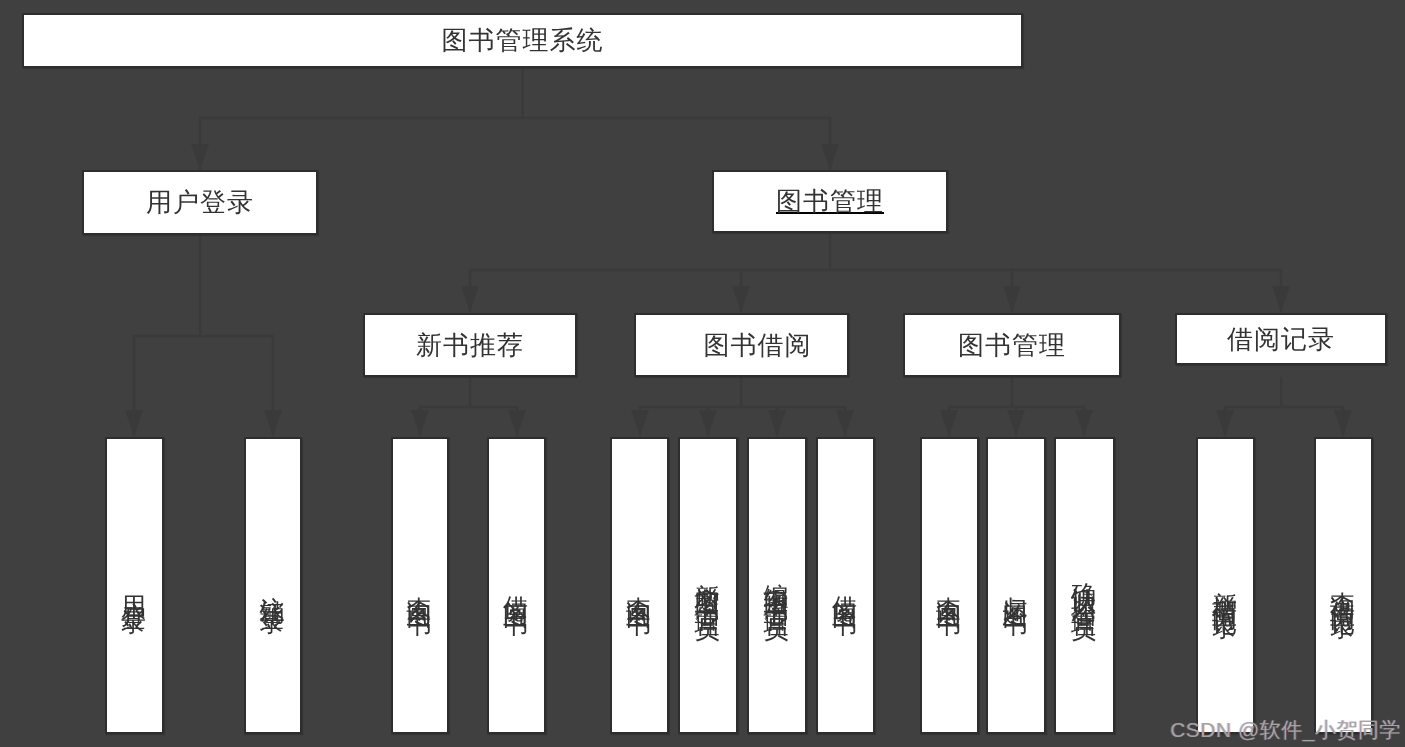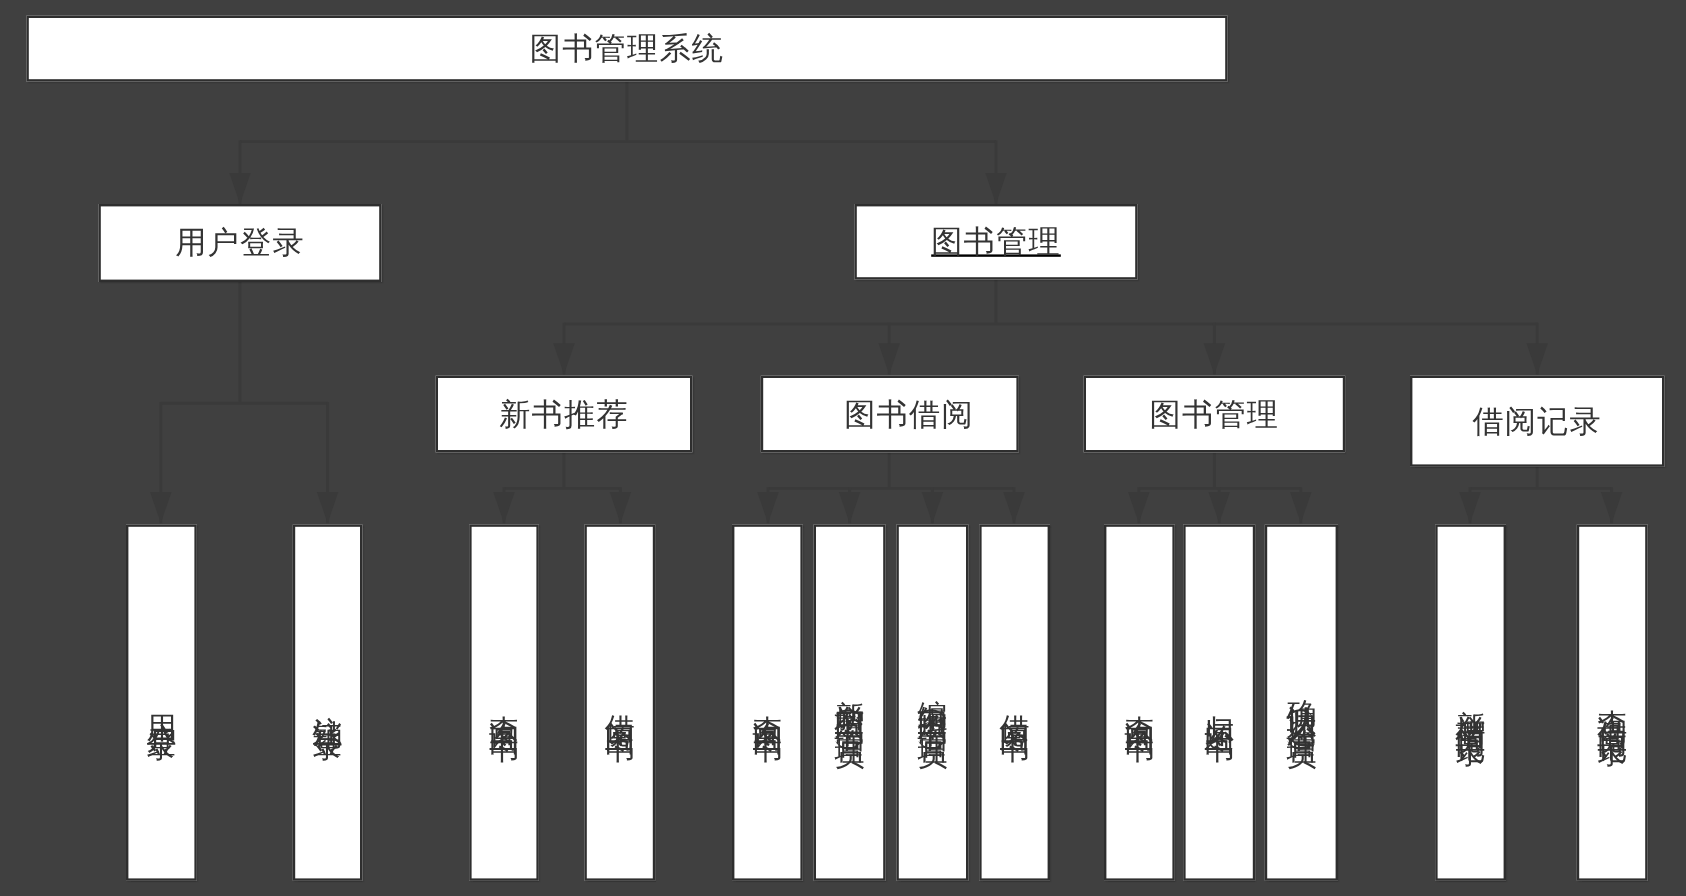--- a/index.html
+++ b/index.html
@@ -118,21 +118,21 @@
 
   <div class="node" style="left:363px; top:313px; width:214px; height:64px;justify-content:center;">
     <span class="lbl">新书推荐</span>
   </div>
   <div class="node" style="left:634px; top:313px; width:215px; height:64px;padding-left:32px;">
     <span class="lbl">图书借阅</span>
   </div>
   <div class="node" style="left:903px; top:313px; width:218px; height:64px;">
     <span class="lbl">图书管理</span>
   </div>
-  <div class="node" style="left:1175px; top:313px; width:212px; height:76px;">
+  <div class="node" style="left:1175px; top:313px; width:212px; height:52px;">
     <span class="lbl">借阅记录</span>
   </div>
 
   <div class="node leaf" style="left:105px; top:437px; width:59px; height:297px;">
     <span class="lbl">用户登录</span>
   </div>
   <div class="node leaf" style="left:244px; top:437px; width:58px; height:297px;">
     <span class="lbl">注销登录</span>
   </div>
 
@@ -166,14 +166,15 @@
     <span class="lbl">确认归还（管理员）</span>
   </div>
 
   <div class="node leaf" style="left:1196px; top:437px; width:59px; height:297px;">
     <span class="lbl">新增借阅记录</span>
   </div>
   <div class="node leaf" style="left:1314px; top:437px; width:59px; height:297px;">
     <span class="lbl">查询借阅记录</span>
   </div>
 
+  <div class="watermark">CSDN @软件_小贺同学</div>
 
 </div>
 
 </body></html>

